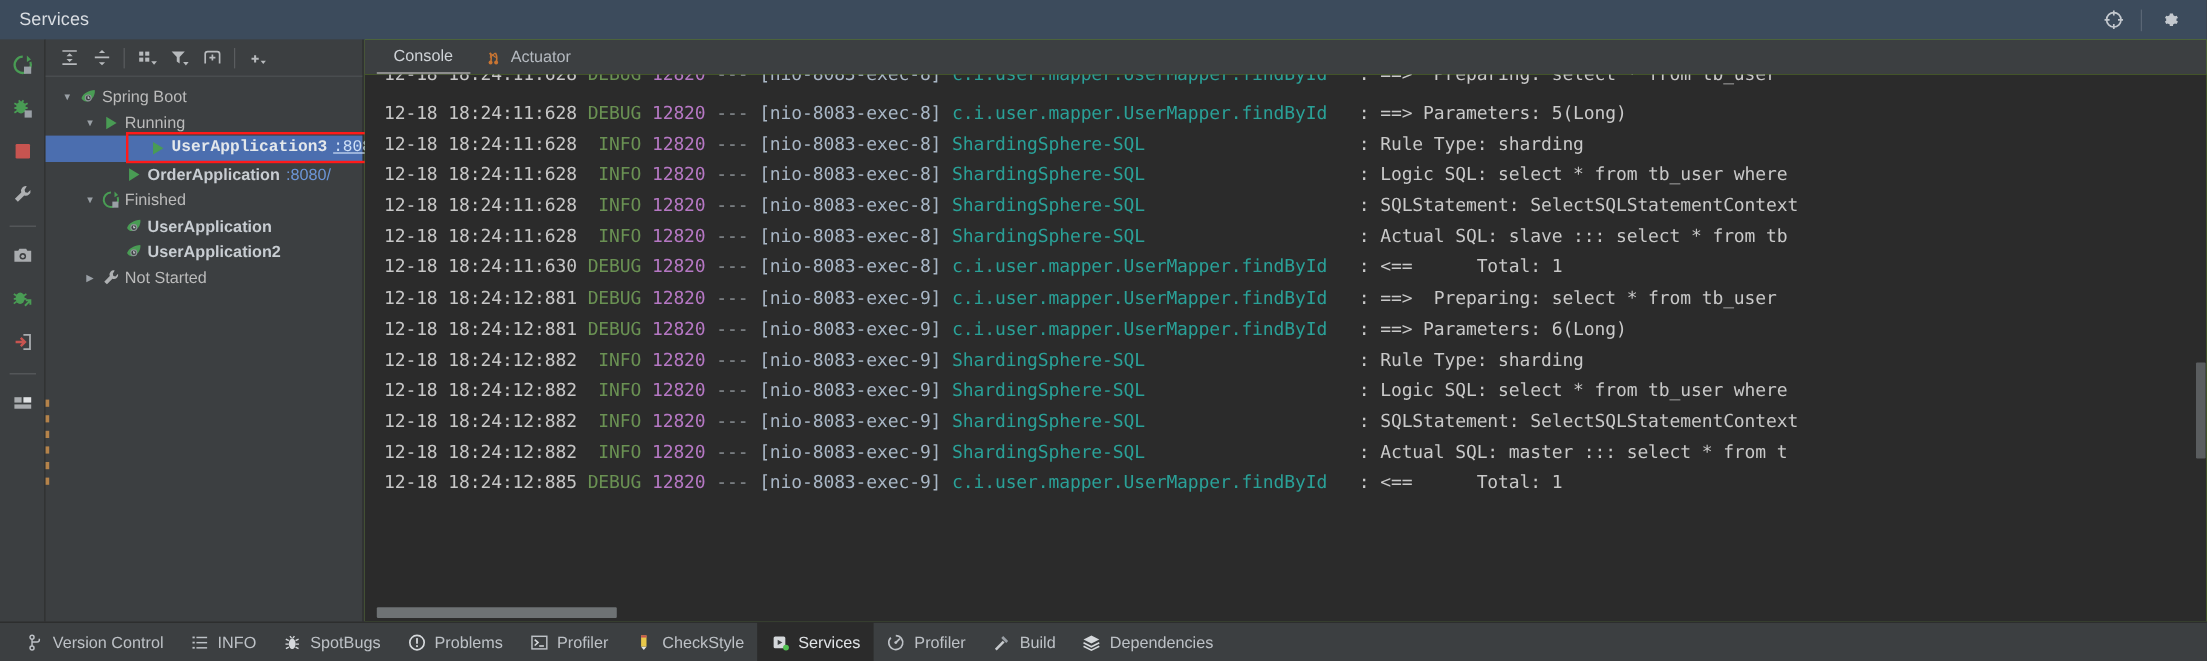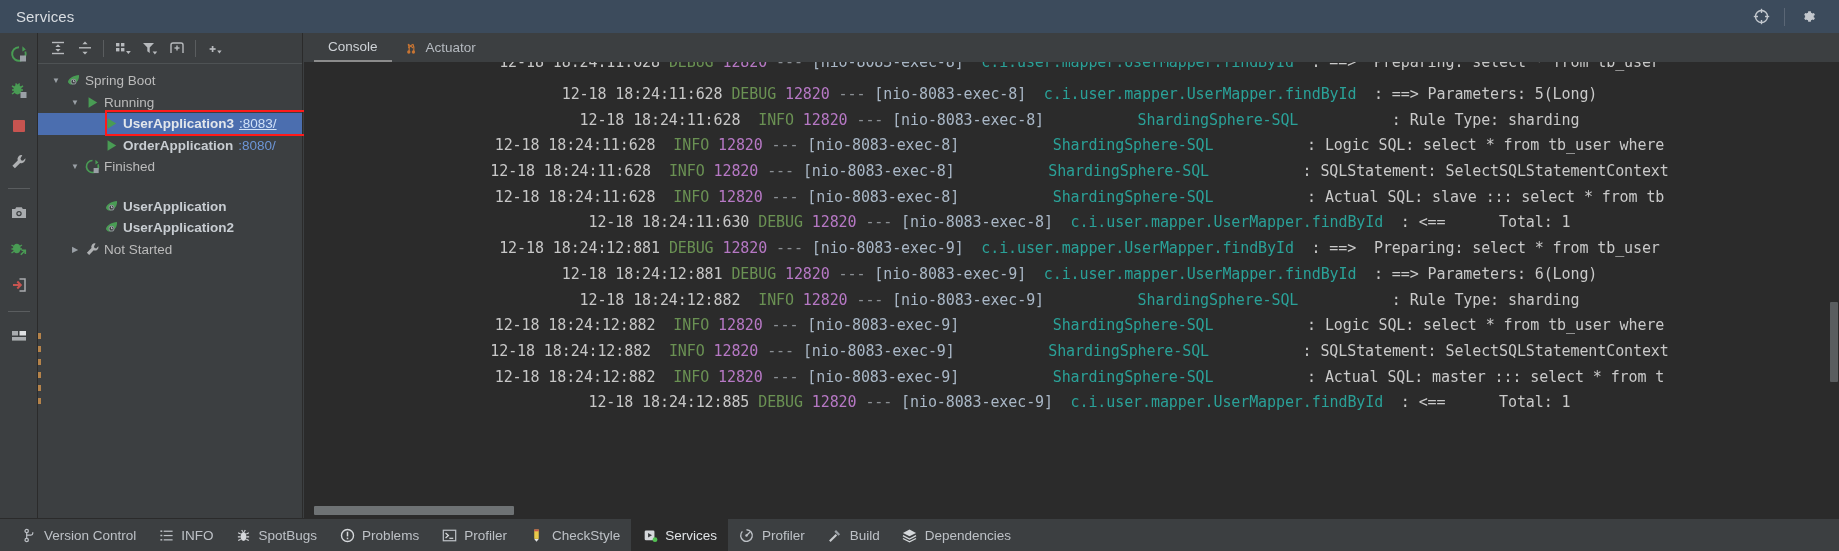--- a/index.html
+++ b/index.html
@@ -81,21 +81,20 @@
 
   
   .redbox {
     position: absolute; border: 2px solid #ff1a1a; pointer-events: none;
   }
 
   
   .console-wrap {
     position: absolute; left: 304px; top: 33px; right: 0; height: 485px;
     background: #84cc16;
-    text-align: center;
   }
   .console-tabs {
     height: 29px; background: #3c3f41; display: flex; align-items: flex-end;
     padding-left: 10px;
   }
   .ctab {
     display: flex; align-items: center; gap: 6px;
     height: 29px; padding: 0 14px; font-size: 13.5px; color: #b5bac0;
   }
   .ctab.active { border-bottom: 2px solid #8c8c8c; color: #cfd3d7; }
@@ -299,21 +298,21 @@
         </div>
         <div class="tree-row" style="padding-left: 29px;">
           <span class="twisty" style="font-size: 8px;">▼</span>
           <span class="ico">
             <svg width="15" height="15" viewBox="0 0 16 16">
               <path d="M3.8 2.4L13 8l-9.2 5.6z" fill="#499c54"></path>
             </svg>
           </span>
           <span class="tree-label">Running</span>
         </div>
-        <div class="tree-row selected" style="padding-left: 48px;">
+        <div class="tree-row selected" style="padding-left: 68px; font-family: Liberation Mono, monospace;">
           <span class="twisty"></span>
           <span class="ico">
             <svg width="15" height="15" viewBox="0 0 16 16">
               <path d="M3.8 2.4L13 8l-9.2 5.6z" fill="#499c54"></path>
             </svg>
           </span>
           <span class="tree-label bold">UserApplication3</span>
           <span class="tree-link">:8083/</span>
         </div>
         <div class="tree-row" style="padding-left: 48px;">
@@ -330,21 +329,21 @@
           <span class="twisty" style="font-size: 8px;">▼</span>
           <span class="ico">
             <svg width="15" height="15" viewBox="0 0 16 16">
               <path d="M8 1.6A6.4 6.4 0 1 0 13.9 5.7" fill="none" stroke="#499c54" stroke-width="1.8"></path>
               <path d="M11.1 0.7l3.2 3.1-3.2 2z" fill="#499c54"></path>
               <rect x="9.2" y="9.6" width="5.4" height="5.4" fill="#9aa0a6"></rect>
             </svg>
           </span>
           <span class="tree-label">Finished</span>
         </div>
-        <div class="tree-row" style="padding-left: 48px; margin-top: 18px;">
+        <div class="tree-row" style="padding-left: 48px;">
           <span class="twisty"></span>
           <span class="ico">
             <svg width="15" height="15" viewBox="0 0 16 16">
               <path d="M2 9.5C3.5 5 8.5 2.6 13.8 2.2c.6 3.4-1.2 8-5.3 9.6C5.6 13 3.2 11.8 2 9.5z" fill="#499c54"></path>
               <circle cx="8" cy="9.2" r="3.1" fill="#8d9296"></circle>
               <circle cx="8" cy="9.2" r="2.1" fill="#3c3f41"></circle>
               <path d="M8 7.7v1.6h1.3" stroke="#c8cdd2" stroke-width="1" fill="none"></path>
             </svg>
           </span>
           <span class="tree-label bold">UserApplication</span>

